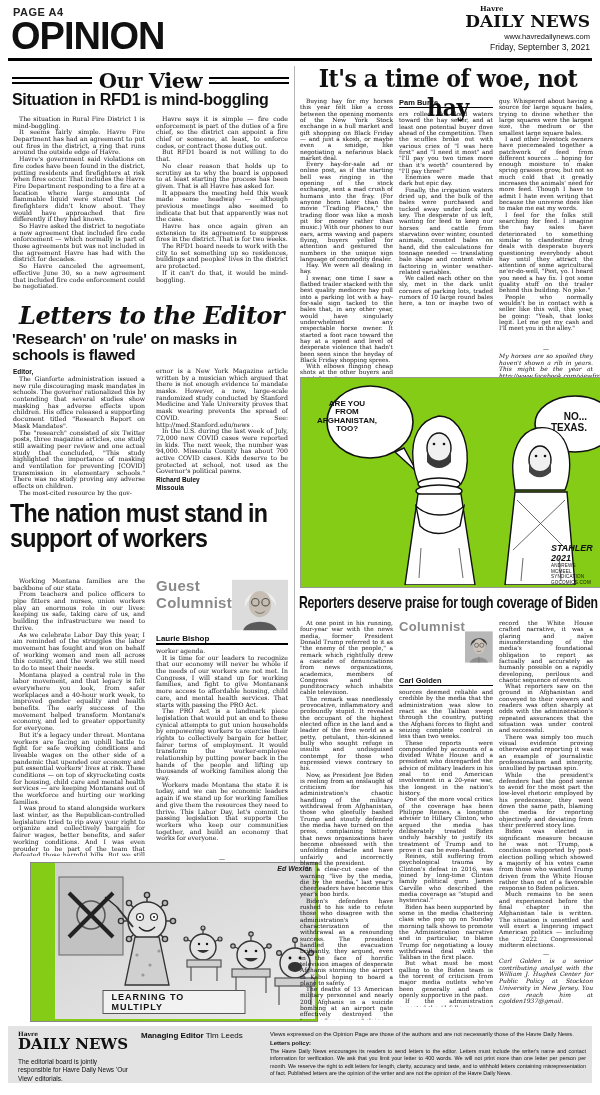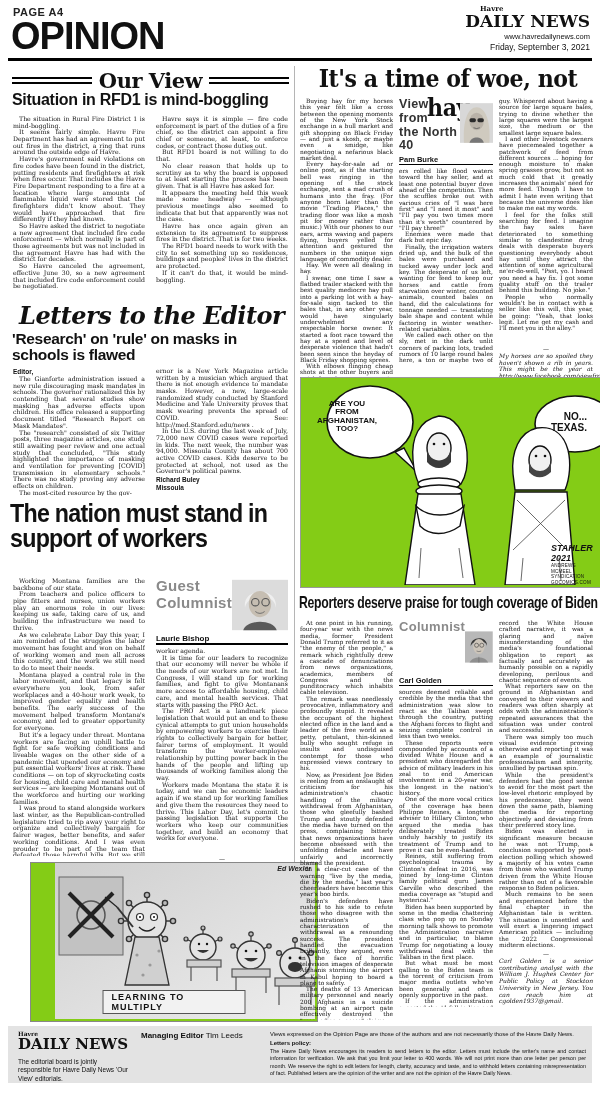--- a/index.html
+++ b/index.html
@@ -265,33 +265,20 @@
 
   <div class="abs hl-woe" style="left:298px;top:64px;width:300px;">It's a time of woe, not hay</div>
   <div class="abs bt bt-sm" style="left:300px;top:98px;width:93px;height:288px;">
       <p>Buying hay for my horses this year felt like a cross between the opening moments of the New York Stock exchange in a bull market and gift shopping on Black Friday — and just a skosh, or maybe even a smidge, like negotiating a nefarious black market deal.</p>
       <p>Every hay-for-sale ad or online post, as if the starting bell was ringing in the opening of the stock exchange, sent a mad crush of humans into the fray. (For anyone born later than the movie "Trading Places," the trading floor was like a mosh pit for money rather than music.) With our phones to our ears, arms waving and papers flying, buyers yelled for attention and gestured the numbers in the unique sign language of commodity dealer.</p>
       <p>Hay. We were all dealing in hay.</p>
       <p>I swear, one time I saw a flatbed trailer stacked with the best quality mediocre hay pull into a parking lot with a hay-for-sale sign tacked to the bales that, in any other year, would have singularly underwhelmed any respectable horse owner. It started a foot race toward the hay at a speed and level of desperate violence that hadn't been seen since the heyday of Black Friday shopping sprees.</p>
       <p>With elbows flinging cheap shots at the other buyers and quick-footed maneuvers to trip them up, hay seek-</p>
     </div>
   <div class="abs" style="left:399px;top:98px;width:94px;height:288px;">
-    <div class="byline-box">
-      <div class="byline-label sm">View from
-the North 40</div>
-      <svg width="42" height="50" viewBox="0 0 42 50">
-        <rect width="42" height="50" fill="#d8d8d8"></rect>
-        <path d="M5,50 C3,20 11,5 21,5 C31,5 39,20 37,50 Z" fill="#cfcabf"></path>
-        <ellipse cx="21" cy="23" rx="9" ry="11" fill="#b9b2a8"></ellipse>
-        <rect x="12" y="19" width="8" height="5" rx="2" fill="#2a2a2a"></rect>
-        <rect x="22" y="19" width="8" height="5" rx="2" fill="#2a2a2a"></rect>
-        <path d="M17,31 Q21,33 25,31" fill="none" stroke="#555" stroke-width="1"></path>
-        <path d="M12,50 C14,41 28,41 30,50 Z" fill="#777"></path>
-      </svg>
-    </div>
     <div class="author-bar thin">Pam Burke</div>
     <div class="bt bt-sm cont" style="height:195px;">
         <p>ers rolled like flood waters toward the hay seller, and at least one potential buyer dove ahead of the competition. Then the scuffles broke out with various cries of "I was here first" and "I need it most" and "I'll pay you two times more than it's worth" countered by "I'll pay three!"</p>
         <p>Enemies were made that dark but epic day.</p>
         <p>Finally, the irrigation waters dried up, and the bulk of the bales were purchased and tucked away under lock and key. The desperate of us left, wanting for feed to keep our horses and cattle from starvation over winter, counted animals, counted bales on hand, did the calculations for tonnage needed — translating bale shape and content while factoring in winter weather-related variables.</p>
         <p>We called each other on the sly, met in the dark unlit corners of parking lots, traded rumors of 10 large round bales here, a ton or maybe two of small bales there if you call this</p>
       </div>
   </div>
   <div class="abs" style="left:499px;top:98px;width:94px;height:288px;">
     <div class="bt bt-sm cont" style="height:245px;">

